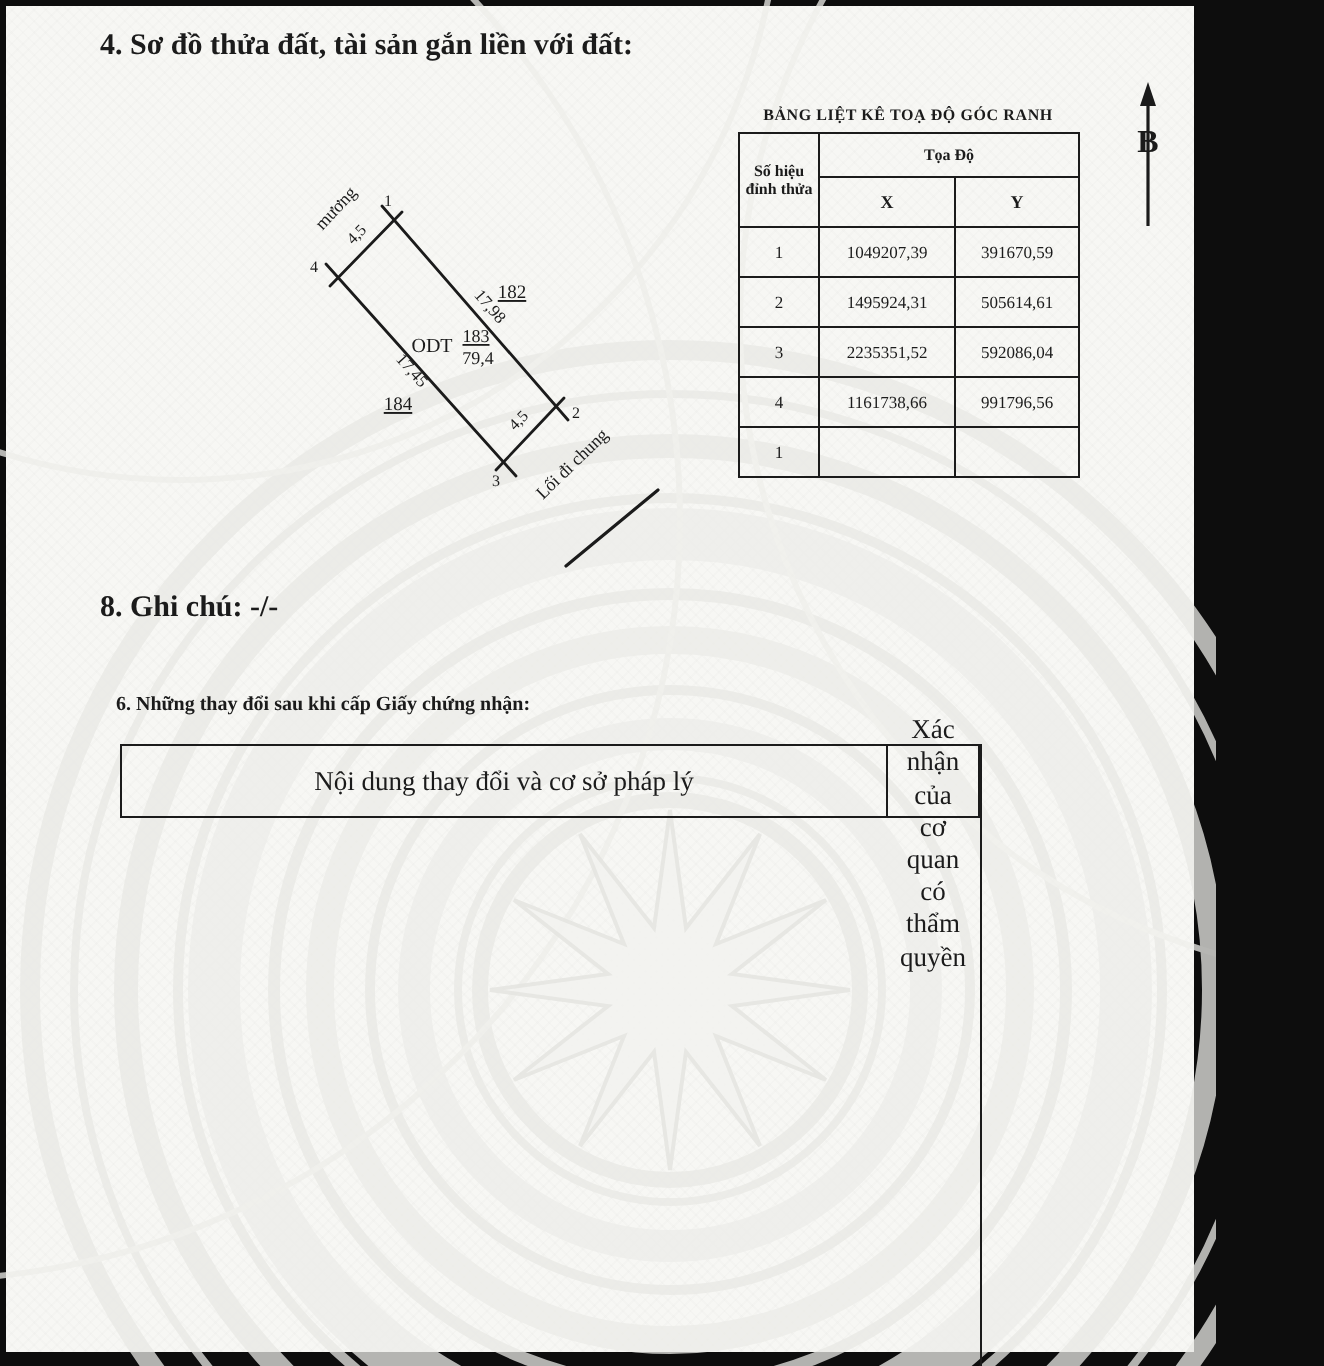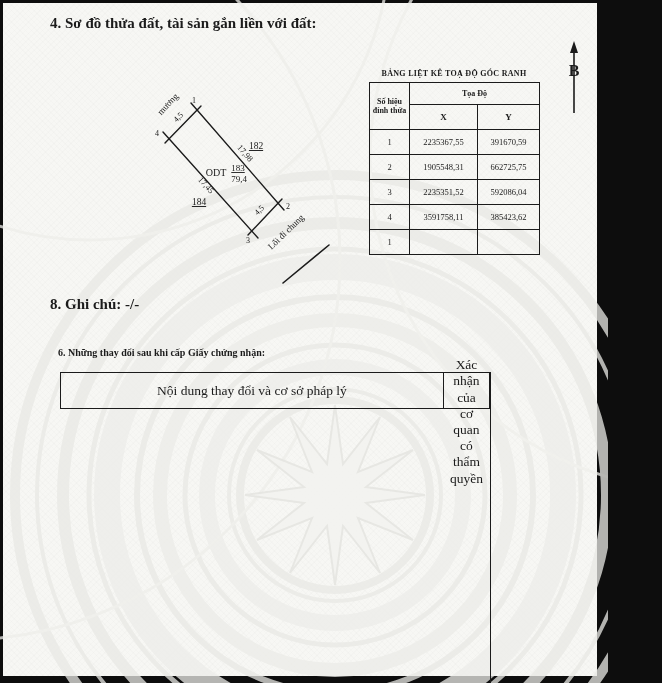--- a/index.html
+++ b/index.html
@@ -7,21 +7,21 @@
   #page{position:relative;width:608px;height:683px;overflow:hidden;}
   
   .sheet{position:absolute;left:3px;top:3px;right:11px;bottom:7px;background:#f7f7f4;z-index:0;}
   .sheet::before{content:"";position:absolute;inset:0;
     background:
       repeating-linear-gradient(45deg, rgba(0,0,0,0.013) 0 1px, transparent 1px 4px),
       repeating-linear-gradient(-45deg, rgba(0,0,0,0.013) 0 1px, transparent 1px 4px);}
   .layer{position:absolute;left:0;top:0;z-index:2;}
   .heading{position:absolute;font-weight:bold;font-size:15px;white-space:nowrap;z-index:2;}
   
-  .coord-wrap{position:absolute;left:338px;top:69px;width:170px;z-index:2;padding-left:31px;}
+  .coord-wrap{position:absolute;left:338px;top:53px;width:170px;z-index:2;padding-left:31px;}
   .coord-title{font-size:8px;font-weight:bold;text-align:center;letter-spacing:.3px;margin-bottom:4px;white-space:nowrap;}
   table.coord{border-collapse:collapse;table-layout:fixed;width:170px;background:transparent;}
   table.coord td{border:1px solid #1b1b1b;text-align:center;vertical-align:middle;padding:0;}
   table.coord{border:1.5px solid #1b1b1b;}
   .coord .hdr{font-size:8px;font-weight:bold;line-height:1.15;}
   .coord .xy{font-size:9px;font-weight:bold;height:24px;}
   .coord .grp{height:21px;font-family:Liberation Serif, serif;}
   .coord .num{font-size:8.5px;height:24px;}
   
   .changes{position:absolute;left:60px;top:372px;width:541px;bottom:0;display:flex;flex-direction:row;z-index:2;}
@@ -75,37 +75,37 @@
         <tr>
           <td class="hdr" rowspan="2">Số hiệu đỉnh thửa</td>
           <td class="hdr grp" colspan="2">Tọa Độ</td>
         </tr>
         <tr>
           <td class="xy">X</td>
           <td class="xy">Y</td>
         </tr>
         <tr>
           <td class="num">1</td>
-          <td class="num">2235367,55</td>
+          <td class="num">1049207,39</td>
           <td class="num">391670,59</td>
         </tr>
         <tr>
           <td class="num">2</td>
-          <td class="num">1905548,31</td>
-          <td class="num">662725,75</td>
+          <td class="num">1495924,31</td>
+          <td class="num">505614,61</td>
         </tr>
         <tr>
           <td class="num">3</td>
           <td class="num">2235351,52</td>
           <td class="num">592086,04</td>
         </tr>
         <tr>
           <td class="num">4</td>
-          <td class="num">3591758,11</td>
-          <td class="num">385423,62</td>
+          <td class="num">1161738,66</td>
+          <td class="num">991796,56</td>
         </tr>
         <tr>
           <td class="num">1</td>
           <td class="num"></td>
           <td class="num"></td>
         </tr>
       </tbody>
     </table>
   </div>
 

